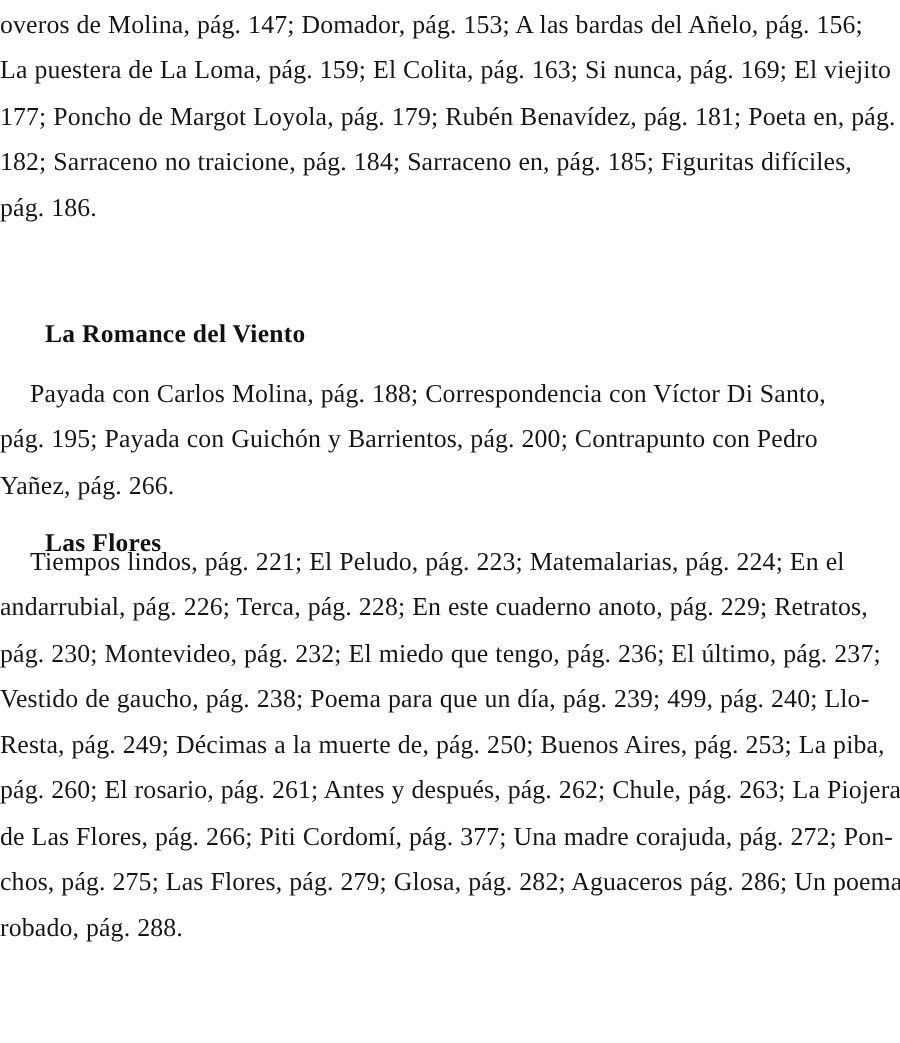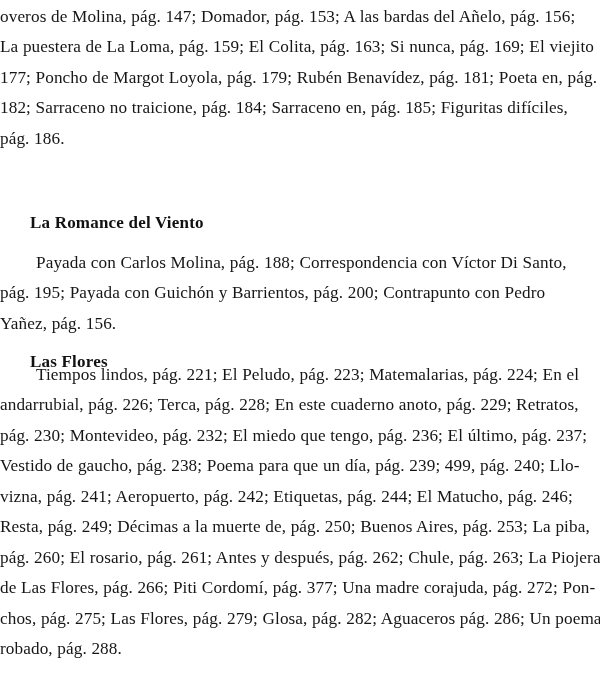--- a/index.html
+++ b/index.html
@@ -68,52 +68,51 @@
   .para-flores {
     position: absolute;
     left: 0px;
     top: 360px;
     width: 600px;
   }
   .para-flores .line {
     white-space: nowrap;
   }
   .indent {
-    padding-left: 36px;
+    padding-left: 20px;
   }
 </style>
 </head>
 <body>
 
 <div class="page">
 
   <div class="block-top body-text">
     <div class="line">overos de Molina, pág. 147; Domador, pág. 153; A las bardas del Añelo, pág. 156;</div>
     <div class="line">La puestera de La Loma, pág. 159; El Colita, pág. 163; Si nunca, pág. 169; El viejito</div>
     <div class="line">177; Poncho de Margot Loyola, pág. 179; Rubén Benavídez, pág. 181; Poeta en, pág.</div>
     <div class="line">182; Sarraceno no traicione, pág. 184; Sarraceno en, pág. 185; Figuritas difíciles,</div>
     <div class="line">pág. 186.</div>
   </div>
 
   <div class="section-heading h1-lengua">La Romance del Viento</div>
 
   <div class="para-lengua body-text">
     <div class="line indent">Payada con Carlos Molina, pág. 188; Correspondencia con Víctor Di Santo,</div>
     <div class="line">pág. 195; Payada con Guichón y Barrientos, pág. 200; Contrapunto con Pedro</div>
-    <div class="line">Yañez, pág. 156.</div>
+    <div class="line">Yañez, pág. 266.</div>
   </div>
 
   <div class="section-heading h2-flores">Las Flores</div>
 
   <div class="para-flores body-text">
     <div class="line indent">Tiempos lindos, pág. 221; El Peludo, pág. 223; Matemalarias, pág. 224; En el</div>
     <div class="line">andarrubial, pág. 226; Terca, pág. 228; En este cuaderno anoto, pág. 229; Retratos,</div>
     <div class="line">pág. 230; Montevideo, pág. 232; El miedo que tengo, pág. 236; El último, pág. 237;</div>
     <div class="line">Vestido de gaucho, pág. 238; Poema para que un día, pág. 239; 499, pág. 240; Llo-</div>
-    <div class="line">vizna, pág. 241; Aeropuerto, pág. 242; Etiquetas, pág. 244; El Matucho, pág. 246;</div>
     <div class="line">Resta, pág. 249; Décimas a la muerte de, pág. 250; Buenos Aires, pág. 253; La piba,</div>
     <div class="line">pág. 260; El rosario, pág. 261; Antes y después, pág. 262; Chule, pág. 263; La Piojera</div>
     <div class="line">de Las Flores, pág. 266; Piti Cordomí, pág. 377; Una madre corajuda, pág. 272; Pon-</div>
     <div class="line">chos, pág. 275; Las Flores, pág. 279; Glosa, pág. 282; Aguaceros pág. 286; Un poema</div>
     <div class="line">robado, pág. 288.</div>
   </div>
 
 </div>
 
 </body></html>

